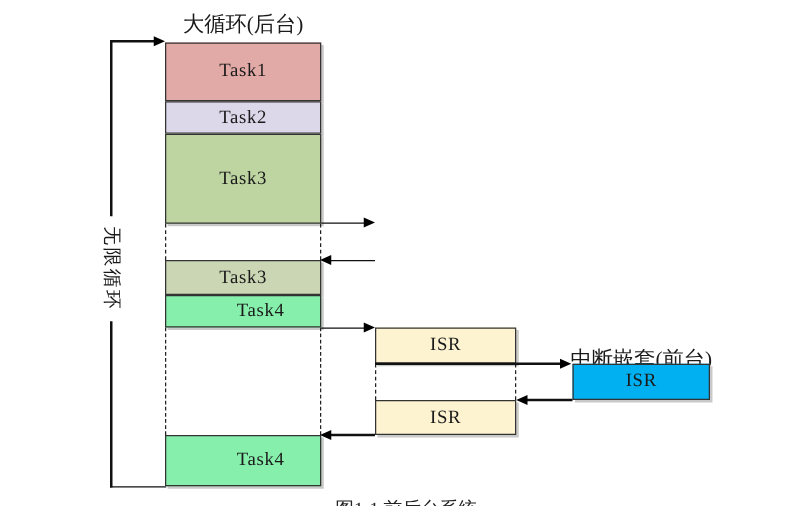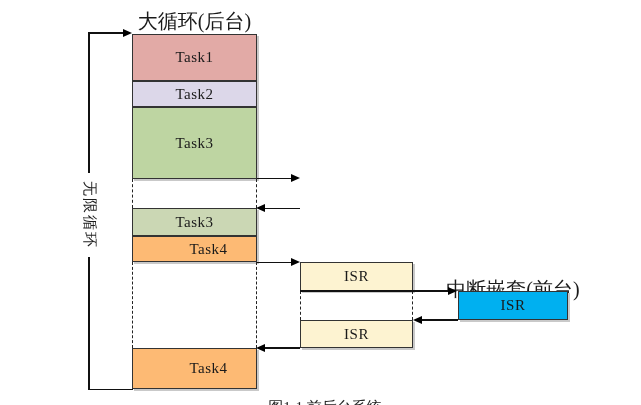--- a/index.html
+++ b/index.html
@@ -12,32 +12,32 @@
   .box{
     position:absolute;box-sizing:border-box;border:1px solid #333333;
     display:flex;align-items:center;justify-content:center;
     font-size:15px;letter-spacing:0.5px;
     box-shadow:2px 2px 0 #c9c9c9;
   }
   .c-task1{background:#e2aaa6;}
   .c-task2{background:#dcd7e9;}
   .c-task3a{background:#bed5a2;}
   .c-task3b{background:#cbd7b4;}
-  .c-task4{background:#fdba74;padding-left:28px;}
+  .c-task4{background:#86efac;padding-left:28px;}
   .c-int{background:#9a8cc2;}
   .c-isr{background:#fdf3d1;}
   .c-nisr{background:#00b0f0;}
   .hline{position:absolute;height:1.5px;background:#111111;}
   .vline{position:absolute;width:1.5px;background:#111111;}
   .dash{position:absolute;width:0;border-left:1.5px dashed #222222;}
   .ah{position:absolute;width:0;height:0;}
   .ah-r{border-left:9px solid #000;border-top:4px solid transparent;border-bottom:4px solid transparent;}
   .ah-l{border-right:9px solid #000;border-top:4px solid transparent;border-bottom:4px solid transparent;}
   .heading{
-    position:absolute;font-size:20px;text-align:center;white-space:nowrap;
+    position:absolute;font-size:17px;text-align:center;white-space:nowrap;
   }
   .loop-label{
     position:absolute;left:89px;top:215px;
     transform:translate(-50%,-50%) rotate(90deg);
     background:#ffffff;padding:0 8px;font-size:15px;
     white-space:nowrap;letter-spacing:2px;
   }
   .caption{
     position:absolute;left:235px;top:398px;width:180px;
     font-size:15px;text-align:center;white-space:nowrap;color:#222;

